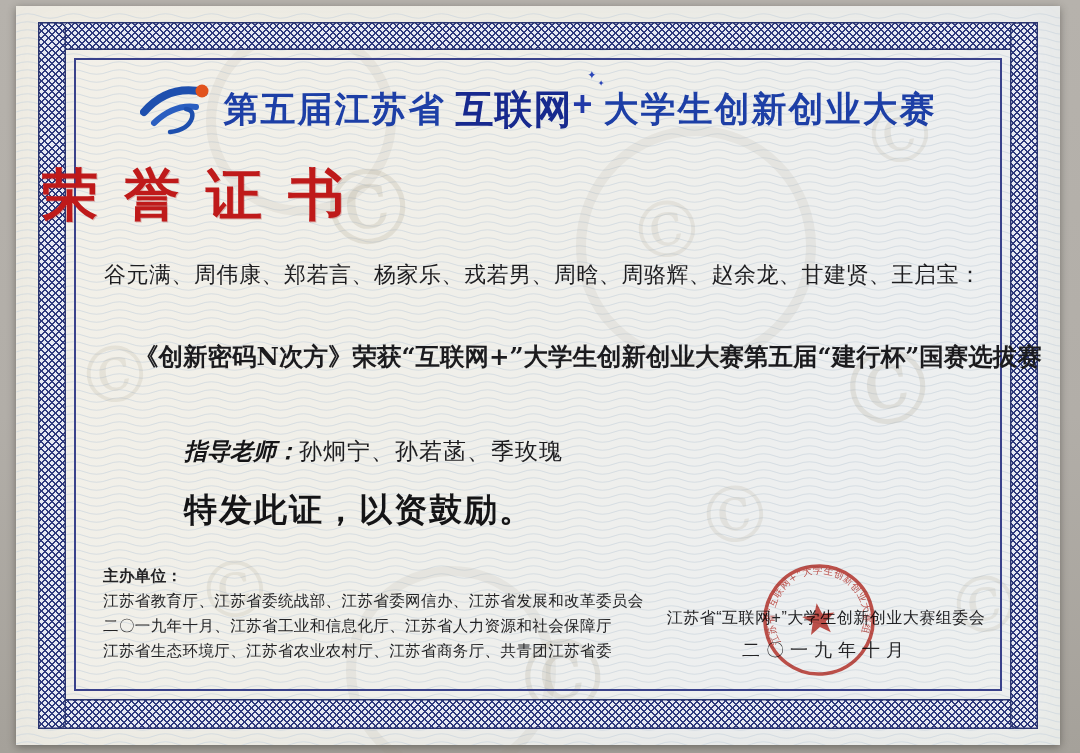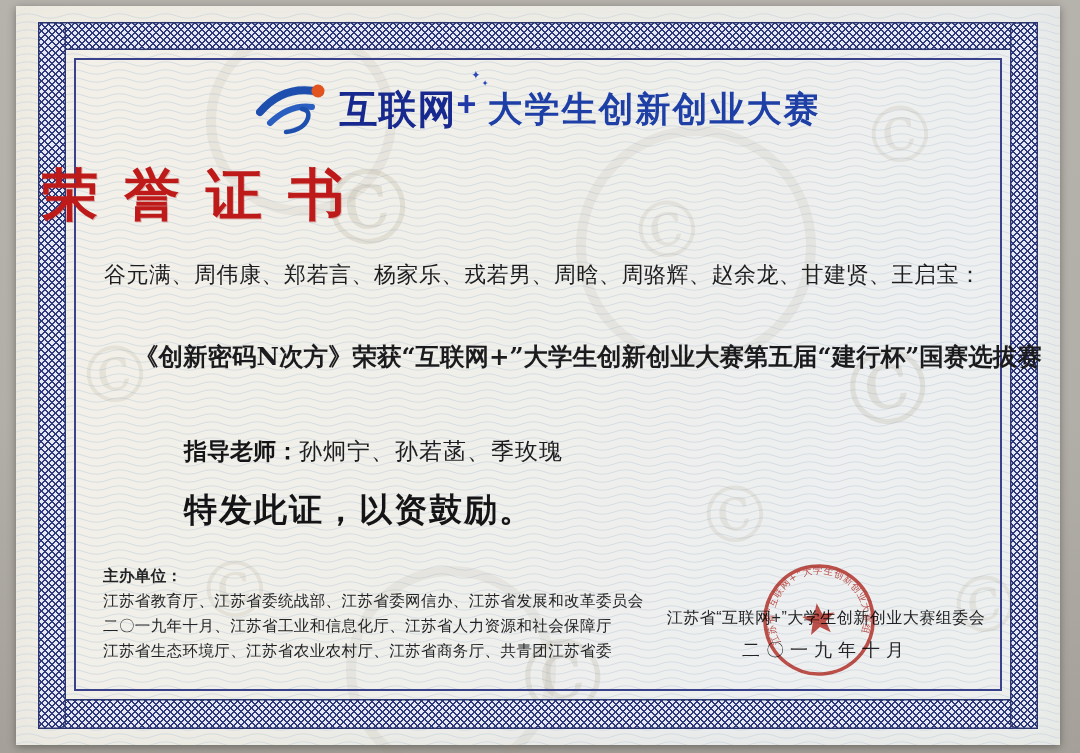--- a/index.html
+++ b/index.html
@@ -58,21 +58,21 @@
   }
   .bodyline{
     position:absolute;font-family:"DejaVu Serif","Liberation Serif",serif;
     color:#1b1b1e;white-space:nowrap;margin-top:20px;
   }
   .line1{left:118px;top:314px;font-size:24.5px;font-weight:600;}
   .line2{left:118px;top:364px;font-size:24.5px;font-weight:600;}
   .award{font-size:33px;font-weight:800;color:#a82420;letter-spacing:7px;vertical-align:-3px;
     font-family:"DejaVu Serif",serif;}
   .advisors{position:absolute;left:168px;top:430px;font-size:23px;color:#1d1d20;white-space:nowrap;}
-  .advisors .lbl{font-weight:800;font-family:"Liberation Sans",sans-serif;color:#151517;}
+  .advisors .lbl{font-weight:800;font-family:"Liberation Sans",sans-serif;color:#151517;font-style:italic;}
   .advisors .names{font-family:Liberation Mono, monospace;letter-spacing:1px;text-align:center;}
   .closing{
     position:absolute;left:168px;top:482px;font-size:33px;font-weight:800;color:#141416;
     font-family:Liberation Mono, monospace;letter-spacing:2px;white-space:nowrap;
   }
   .orga{position:absolute;left:87px;color:#232325;font-size:15.5px;letter-spacing:.4px;
     font-family:"Liberation Sans",sans-serif;white-space:nowrap;}
   .orga.lbl{top:560px;font-weight:700;}
   .orga.l0{top:585px;} .orga.l1{top:610px;} .orga.l2{top:635px;} .orga.l3{top:660px;}
   .issuer{position:absolute;left:640px;top:602px;width:340px;text-align:center;
@@ -204,20 +204,21 @@
     <div class="band right"></div>
     <div class="innerline"></div>
 
     <div class="header">
       <svg width="74" height="58" viewBox="0 0 74 58">
         <path d="M4 32 Q28 4 64 12" fill="none" stroke="#1e4fae" stroke-width="8" stroke-linecap="round"></path>
         <path d="M14 43 Q34 24 56 27" fill="none" stroke="#2a5ec0" stroke-width="6" stroke-linecap="round"></path>
         <path d="M30 52 Q48 50 52 38 Q54 30 46 29" fill="none" stroke="#1e4fae" stroke-width="4.5" stroke-linecap="round"></path>
         <circle cx="62" cy="11" r="6.5" fill="#e2531d"></circle>
       </svg>
+      <span class="hd-text">第五届江苏省</span>
       <span class="logoword"><span>互联网</span><span class="plus">+</span><span class="spark s1">✦</span><span class="spark s2">✦</span></span>
       <span class="hd-text">大学生创新创业大赛</span>
     </div>
 
     <div class="cert-title">荣誉证书</div>
 
     <div class="recipients">谷元满、周伟康、郑若言、杨家乐、戎若男、周晗、周骆辉、赵余龙、甘建贤、王启宝：</div>
 
     <div class="bodyline line1">《创新密码N次方》荣获“互联网+”大学生创新创业大赛第五届“建行杯”国赛选拔赛</div>
 

